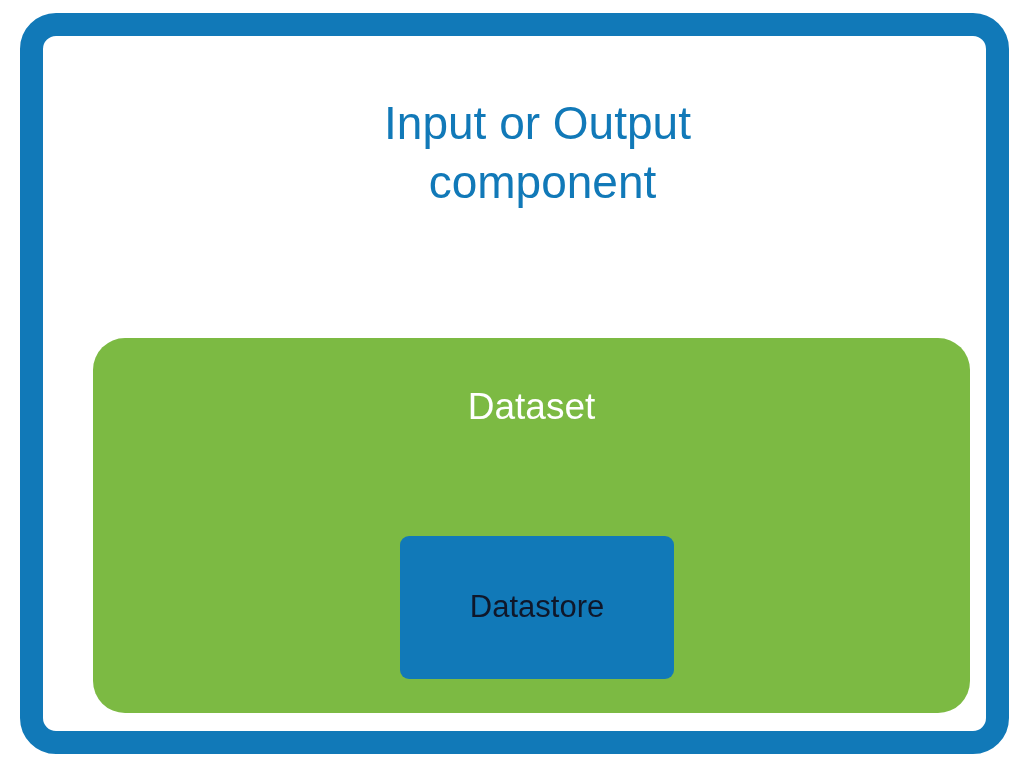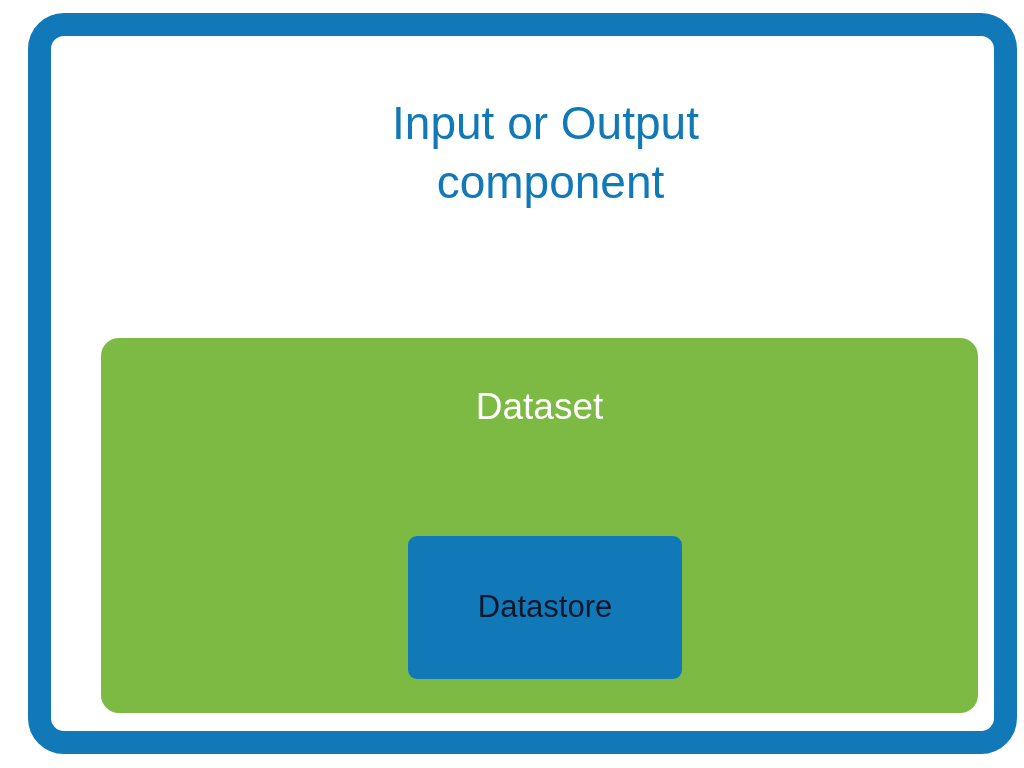--- a/index.html
+++ b/index.html
@@ -25,21 +25,20 @@
   .outer-frame {
     position: absolute;
     left: 20px;
     top: 13px;
     width: 989px;
     height: 741px;
     box-sizing: border-box;
     border: 23px solid #1179b8;
     border-radius: 36px;
     background: #ffffff;
-    margin-left: 8px;
   }
 
   
   .frame-title {
     position: absolute;
     left: 0;
     top: 58px;
     width: 989px;
     text-align: center;
     color: #1179b8;
@@ -60,21 +59,21 @@
   }
 
   
   .dataset-box {
     position: absolute;
     left: 50px;   
     top: 302px;   
     width: 877px;
     height: 375px;
     background: #7cba43;
-    border-radius: 18px;
+    border-radius: 32px;
   }
   .dataset-label {
     position: absolute;
     left: 0;
     top: 47px;
     width: 877px;
     text-align: center;
     color: #ffffff;
     font-family: "Liberation Sans", sans-serif;
     font-size: 37px;

